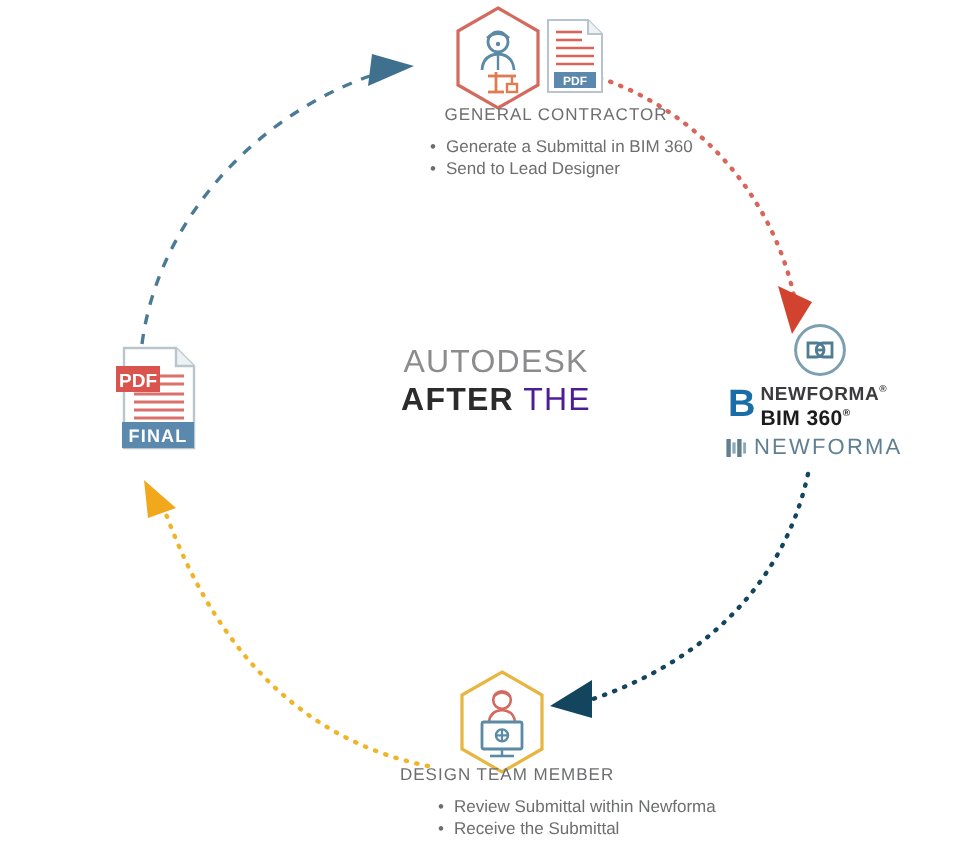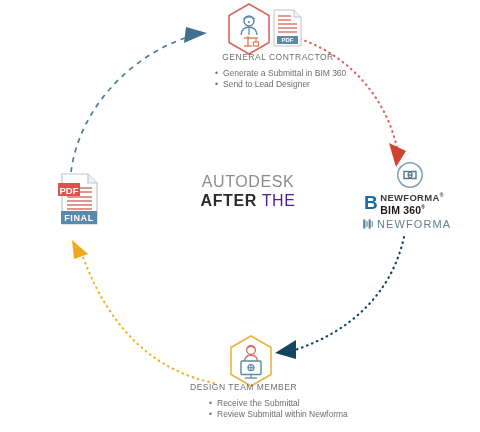--- a/index.html
+++ b/index.html
@@ -88,21 +88,21 @@
   #node-gc {
     left: 196px;
     top: 52px;
     width: 160px;
   }
   #node-gc .node-heading { text-align: center; padding-left: 4px; }
   #node-gc .bullets { padding-left: 12px; }
 
   
   #node-dtm {
-    left: 188px;
+    left: 198px;
     top: 382px;
     width: 220px;
   }
   #node-dtm .node-heading { text-align: left; padding-left: 2px; }
   #node-dtm .bullets { padding-left: 14px; }
 
   
   .hex-wrap {
     position: absolute;
     width: 50px;
@@ -266,22 +266,22 @@
       <line x1="21.8" y1="33.7" x2="28.2" y2="33.7" stroke="#5b8aa5" stroke-width="1.1"></line>
 
       <line x1="25" y1="40.5" x2="25" y2="43.5" stroke="#5b8aa5" stroke-width="1.2"></line>
       <line x1="19" y1="44" x2="31" y2="44" stroke="#5b8aa5" stroke-width="1.3"></line>
     </svg>
   </div>
 
   <div class="node" id="node-dtm">
     <div class="node-heading">DESIGN TEAM MEMBER</div>
     <ul class="bullets">
+      <li>Review Submittal within Newforma</li>
       <li>Receive the Submittal</li>
-      <li>Review Submittal within Newforma</li>
     </ul>
   </div>
 
   <div id="pdf-final">
     <svg width="52" height="58" viewBox="0 0 52 58">
       <path d="M 10 2 L 36 2 L 45 11 L 45 52 L 10 52 Z" fill="#ffffff" stroke="#b9c6ce" stroke-width="1.2"></path>
       <path d="M 36 2 L 36 11 L 45 11" fill="#eef2f5" stroke="#b9c6ce" stroke-width="1.2"></path>
       <g stroke="#d9706a" stroke-width="1.5">
         <line x1="25" y1="16" x2="40" y2="16"></line>
         <line x1="25" y1="20" x2="40" y2="20"></line>

